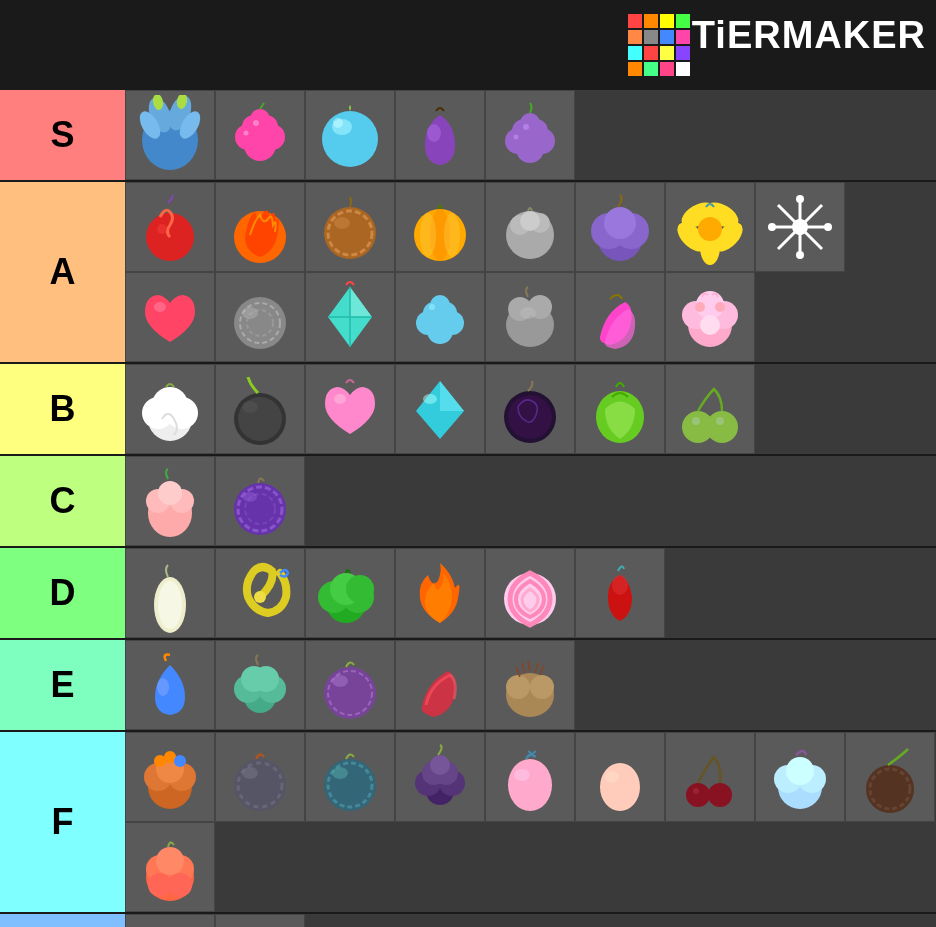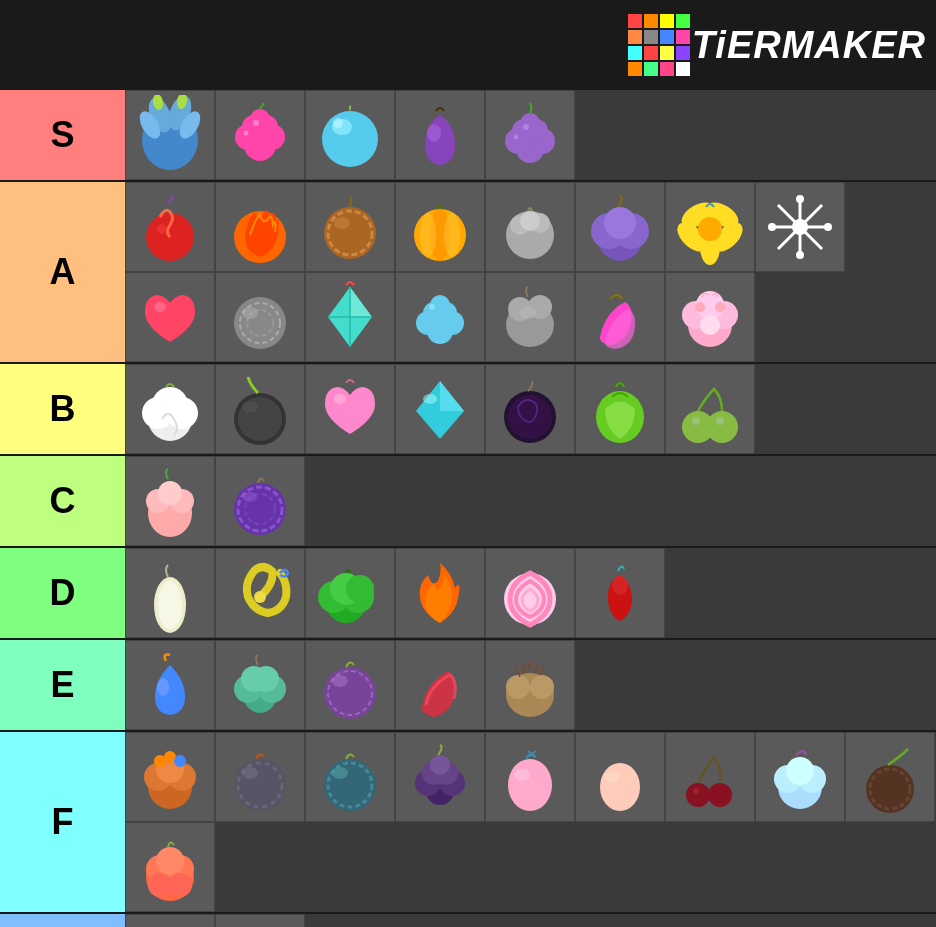--- a/index.html
+++ b/index.html
@@ -17,23 +17,22 @@
     .header-row {
       display: flex;
       align-items: center;
       justify-content: flex-end;
       background: #1a1a1a;
       padding: 4px 10px;
       height: 90px;
     }
     .tiermaker-logo {
       display: flex;
-      align-items: center;
+      align-items: flex-start;
       gap: 2px;
-      font-style: italic;
     }
     .logo-grid {
       display: grid;
       grid-template-columns: repeat(4, 14px);
       grid-template-rows: repeat(4, 14px);
       gap: 2px;
     }
     .logo-cell {
       width: 14px;
       height: 14px;

